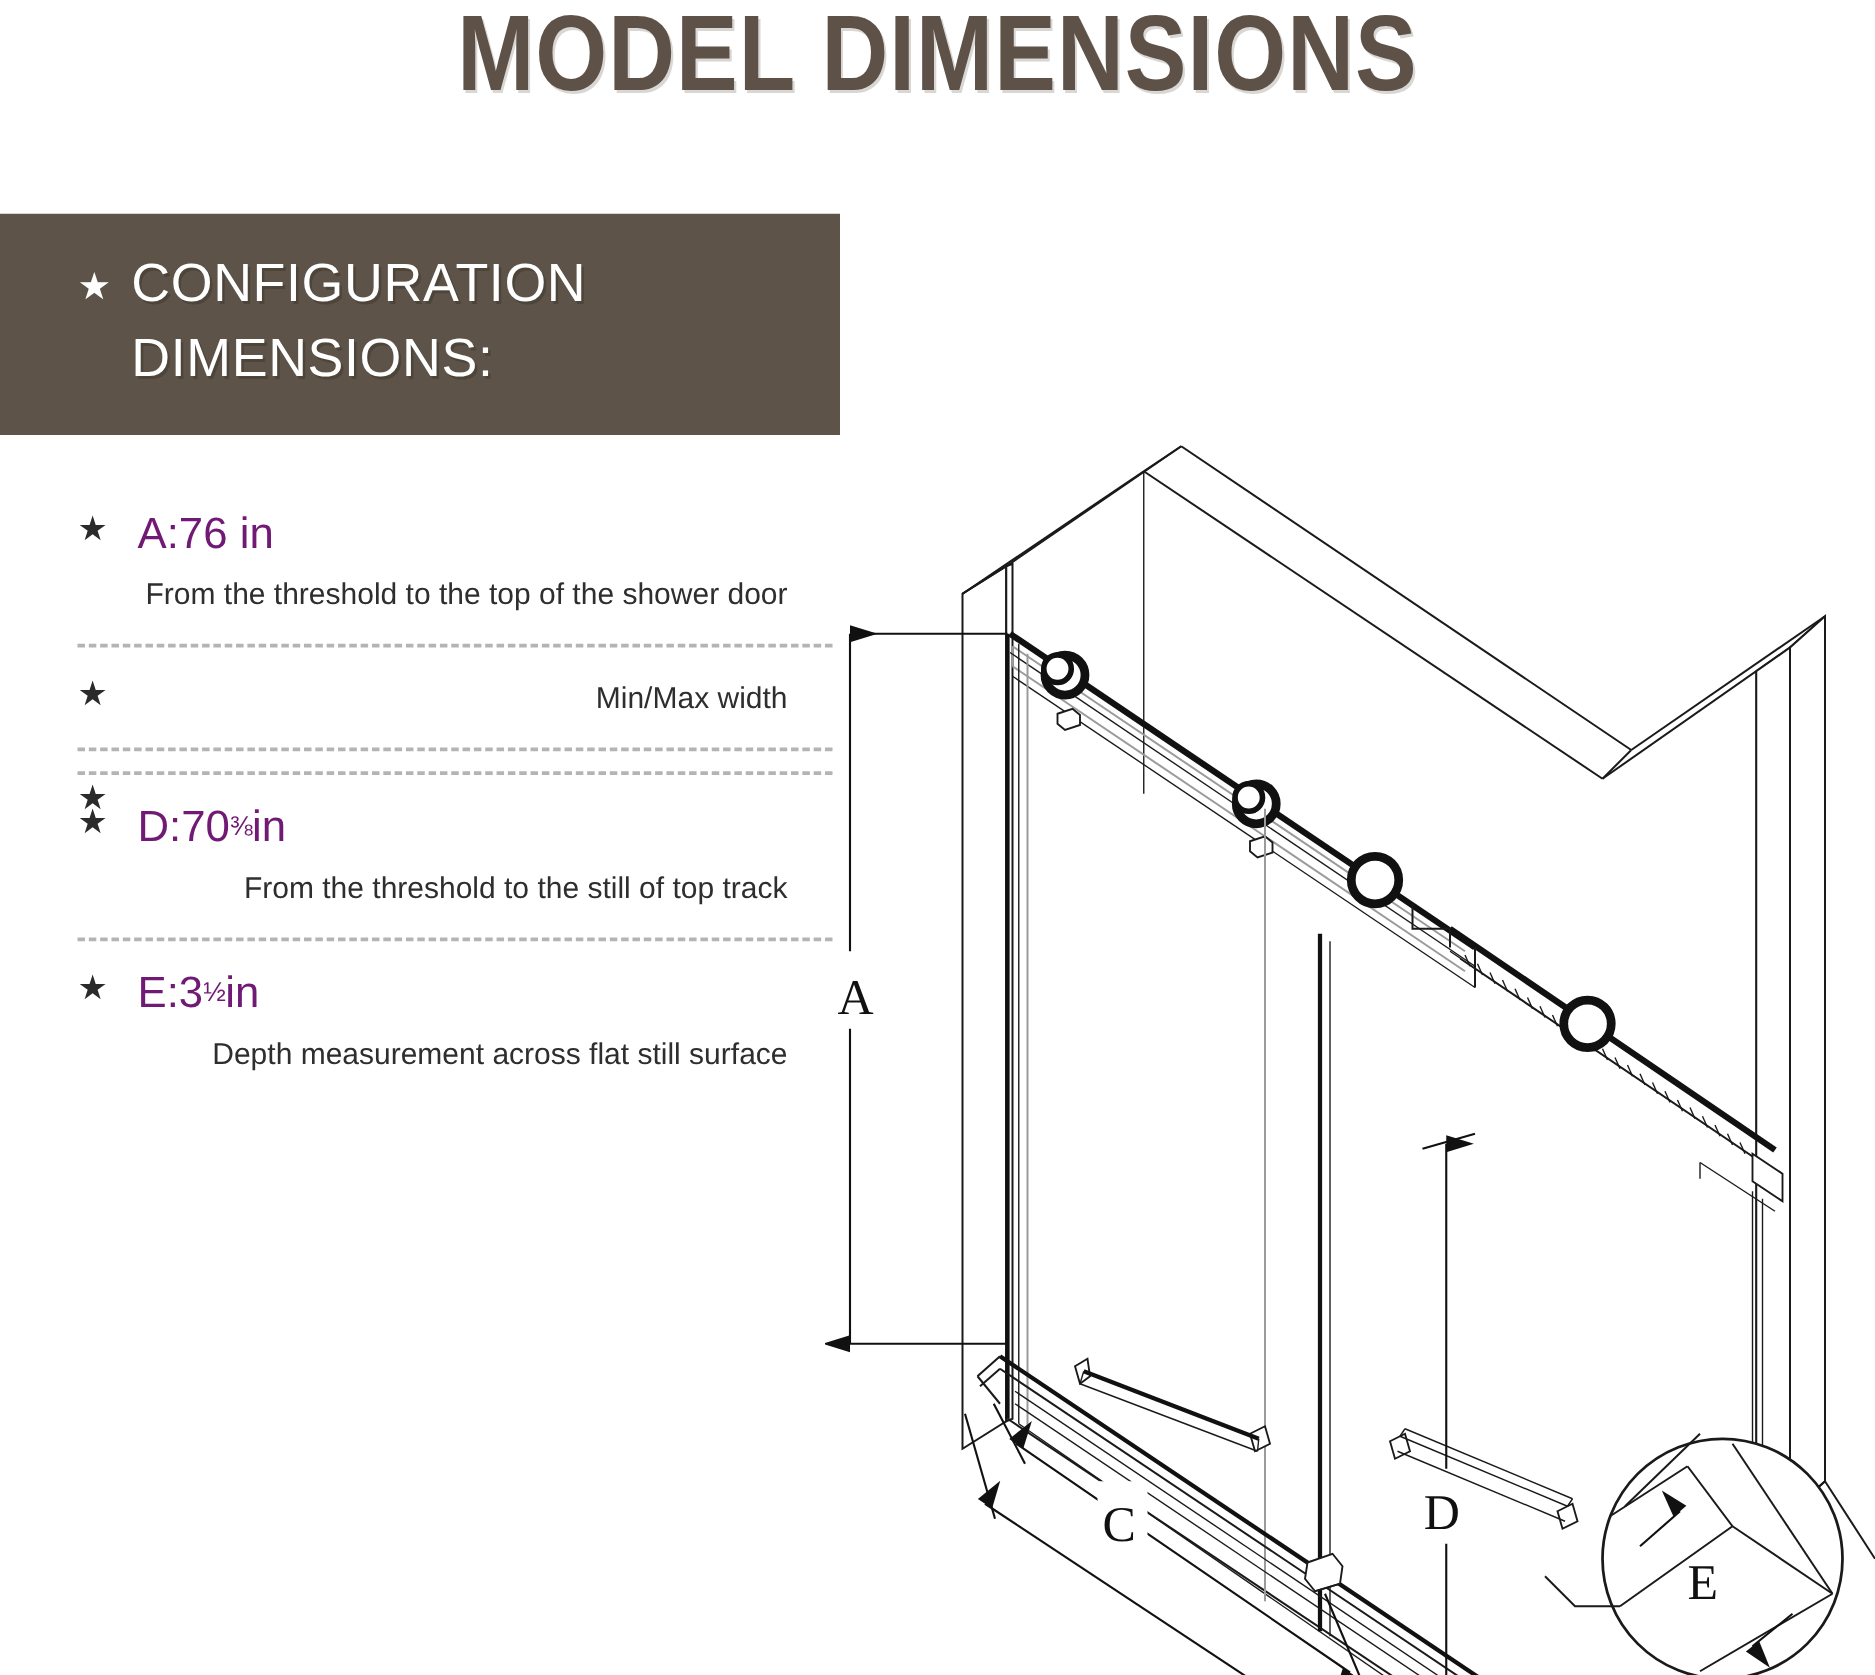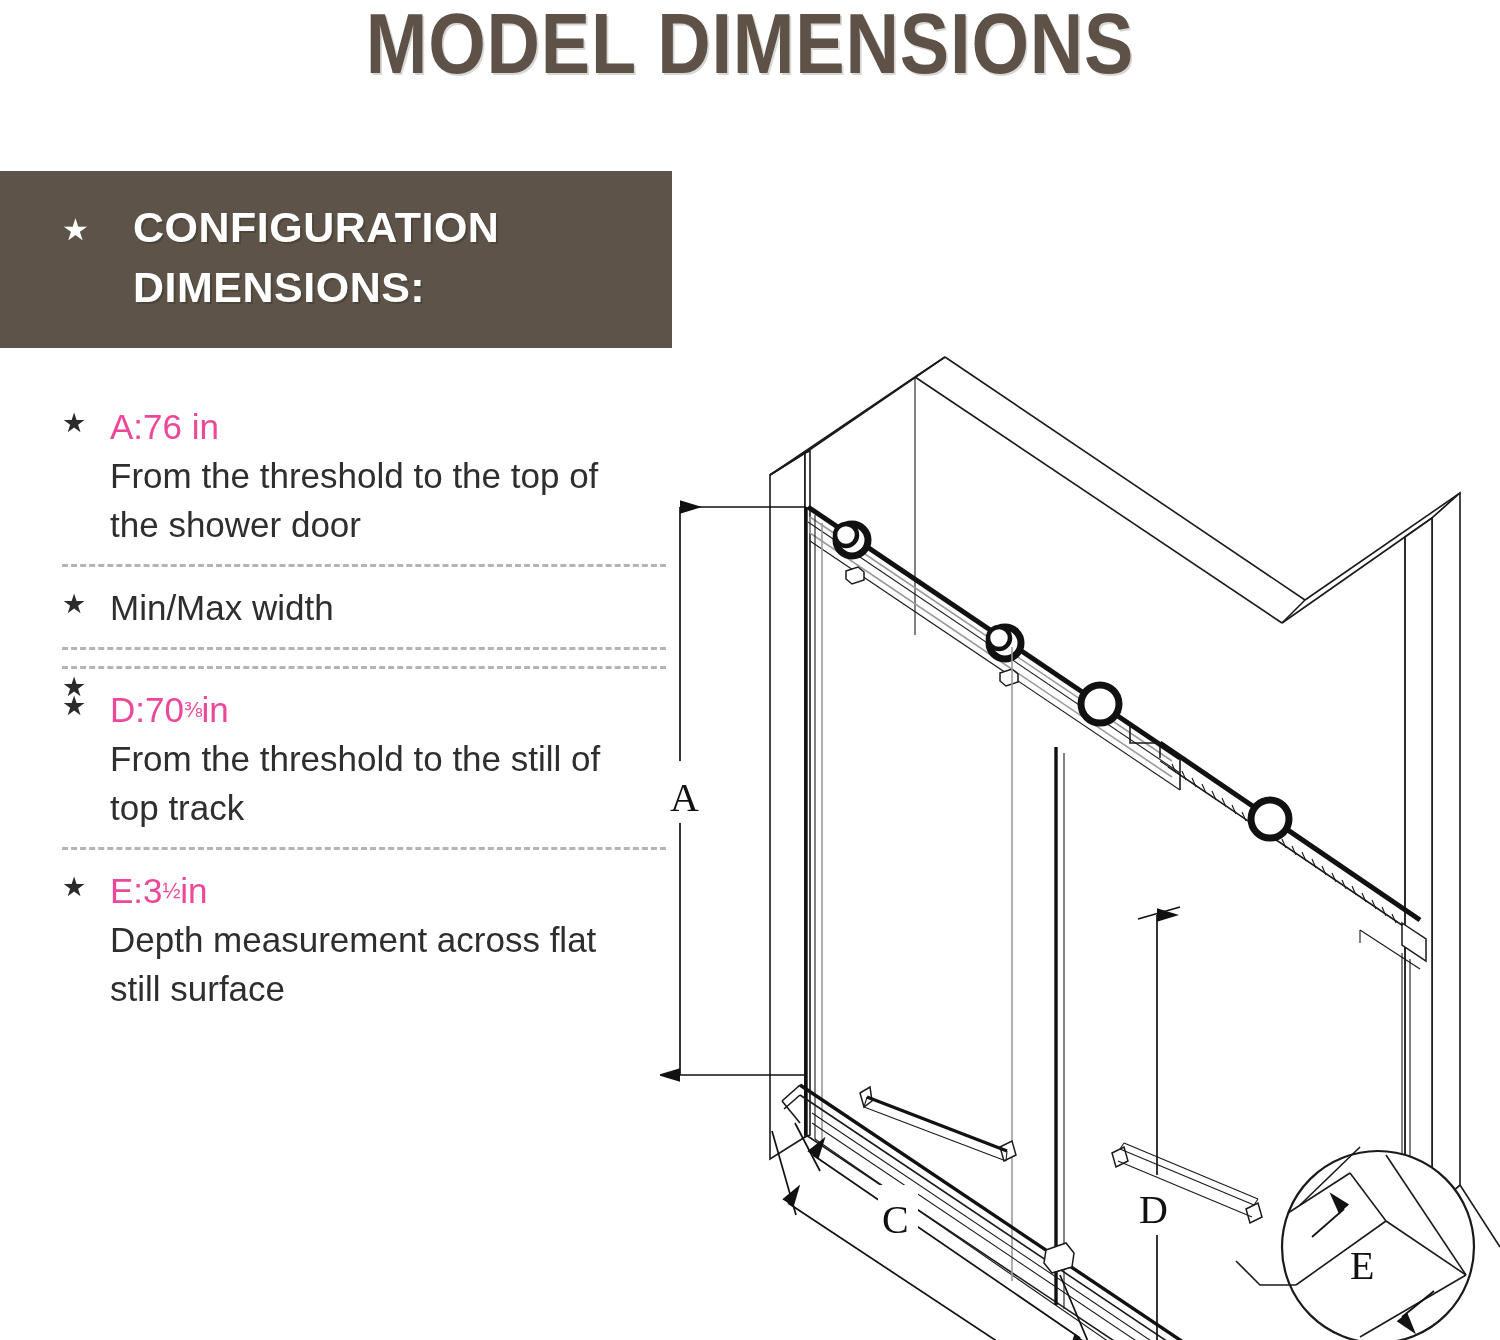--- a/index.html
+++ b/index.html
@@ -47,24 +47,24 @@
   }
   #config-header .star {
     position: absolute;
     left: 62px;
     top: 44px;
     color: #ffffff;
     font-size: 30px;
     line-height: 1;
   }
   #config-header .ch-text {
-    margin-left: 73px;
+    margin-left: 45px;
     color: #ffffff;
     font-family: "Liberation Sans", sans-serif;
-    font-weight: bold;
+    font-weight: normal;
     font-size: 43px;
     line-height: 60px;
     letter-spacing: 0.5px;
     text-shadow: 2px 2px 0 rgba(40,34,28,0.30);
     width: 560px;
   }
 
   
   #dim-list {
     position: absolute;
@@ -82,30 +82,31 @@
     left: 62px;
     top: 8px;
     font-size: 27px;
     color: #2b2b2b;
     line-height: 1;
   }
   .dim-item .body {
     margin-left: 48px;
   }
   .dim-code {
-    color: #ec4899;
+    color: #701a75;
     font-size: 35px;
     line-height: 49px;
     white-space: nowrap;
   }
   .dim-desc {
     color: #2e2e2e;
-    font-size: 35px;
+    font-size: 24px;
     line-height: 49px;
     max-width: 520px;
+    text-align: right;
   }
   .frac {
     font-size: 0.62em;
     vertical-align: 0.22em;
     letter-spacing: -0.5px;
   }
   .divider {
     height: 0;
     border-top: 3px dashed #b4b4b4;
     margin: 15px 62px 16px 62px;

